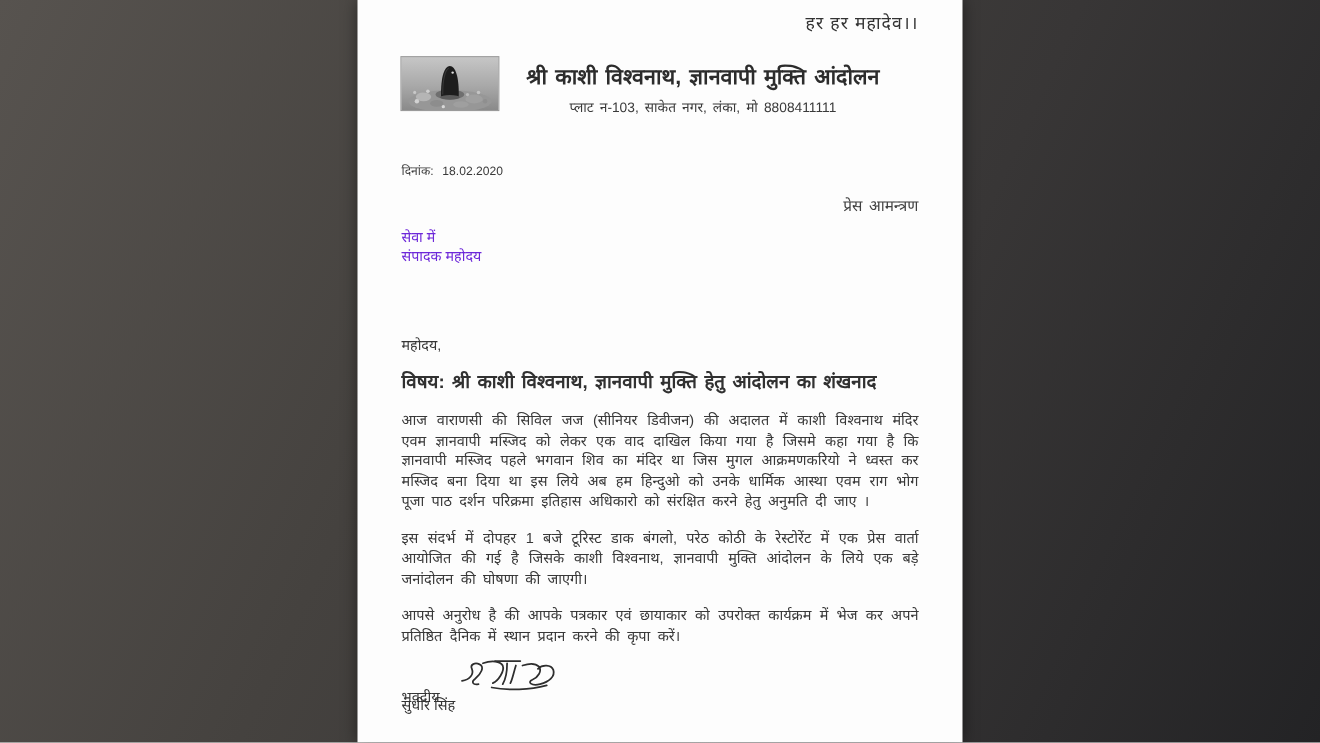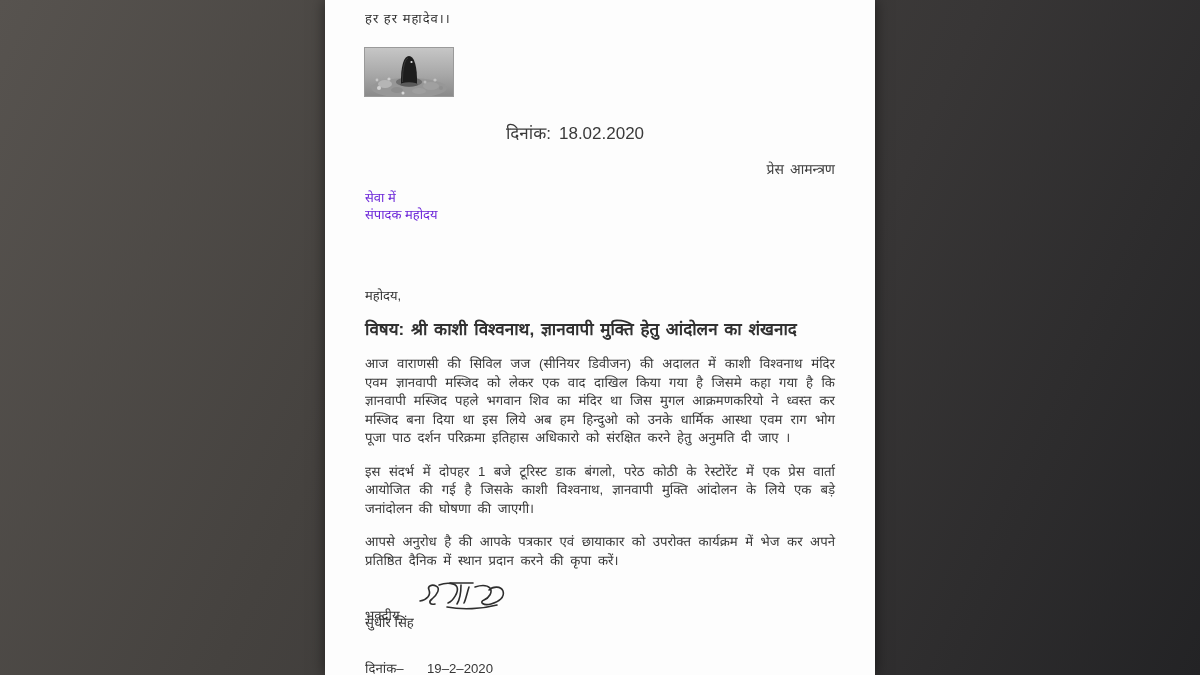--- a/index.html
+++ b/index.html
@@ -8,31 +8,31 @@
     font-family:"Liberation Sans","DejaVu Sans",sans-serif;
     background:linear-gradient(115deg,#57534f 0%,#45423f 35%,#383636 65%,#232325 100%);
   }
   .stage{position:relative;width:1200px;height:675px;}
   .page{
     position:absolute;left:325px;top:0;width:550px;height:675px;
     background:#fdfdfd;color:#3c3c3c;
     box-shadow:0 0 14px rgba(0,0,0,.5);
     box-sizing:border-box;padding:0 40px;
   }
-  .invocation{margin-top:9px;text-align:left;font-size:13px;color:#333;letter-spacing:1px;}
+  .invocation{margin-top:9px;text-align:right;font-size:16px;color:#333;letter-spacing:1px;}
   .header-row{display:flex;margin-top:21px;align-items:flex-start;}
   .photo{
     width:88px;height:48px;flex:0 0 88px;position:relative;
     outline:1px solid #9a9a9a;background:linear-gradient(180deg,#c2c2c2,#8f8f8f);
   }
   .photo svg{display:block;width:88px;height:48px;}
   .header-text{flex:1;text-align:center;padding-right:10px;}
   .org-title{font-size:19.5px;font-weight:600;color:#2c2c2c;margin-top:3px;word-spacing:2px;}
   .org-address{font-size:12.5px;color:#3a3a3a;margin-top:7px;word-spacing:2px;}
-  .date-line{text-align:center;padding-right:50px;margin-top:25px;font-size:17px;color:#3a3a3a;}
+  .date-line{text-align:left;padding-right:50px;margin-top:41px;font-size:11px;color:#3a3a3a;}
   .date-line .lbl{margin-right:8px;}
   .press-heading{text-align:right;font-size:14px;color:#404040;margin-top:15px;word-spacing:2px;}
   .recipient{margin-top:11px;font-size:13px;line-height:17px;color:#6d28d9;}
   .salutation{margin-top:63px;font-size:13px;color:#373737;}
   .subject{margin-top:13px;font-size:17px;font-weight:600;color:#313131;word-spacing:2px;}
   .para{
     margin-top:15px;font-size:13.2px;line-height:18.5px;color:#383838;
     text-align:justify;word-spacing:3px;
   }
   .closing{margin-top:13px;position:relative;height:46px;}
@@ -76,20 +76,24 @@
           <circle cx="60" cy="34" r="1.5" fill="#bcbcbc"></circle>
           <circle cx="38" cy="45" r="1.5" fill="#d8d8d8"></circle>
           <circle cx="50" cy="30" r="1.3" fill="#b0b0b0"></circle>
           <ellipse cx="44" cy="34" rx="13" ry="4.5" fill="#6f6f6f"></ellipse>
           <path d="M36,36 C35.5,18 39,8 44,8 C49,8 52.5,18 52,36 Z" fill="#1d1d1d"></path>
           <path d="M37.5,34 C37.3,20 40,11 43,10" stroke="#4a4a4a" stroke-width="1" fill="none" opacity="0.6"></path>
           <circle cx="46.5" cy="14" r="1.1" fill="#e0e0e0"></circle>
           <ellipse cx="44" cy="36.5" rx="9" ry="2.2" fill="#5a5a5a"></ellipse>
         </svg>
       </div>
+      <div class="header-text">
+        <div class="org-title">श्री काशी विश्वनाथ, ज्ञानवापी मुक्ति आंदोलन</div>
+        <div class="org-address">प्लाट न-103, साकेत नगर, लंका, मो 8808411111</div>
+      </div>
     </div>
 
     <div class="date-line">
       <span class="lbl">दिनांक:</span><span>18.02.2020</span>
     </div>
 
     <div class="press-heading">प्रेस आमन्त्रण</div>
 
     <div class="recipient">
       <div>सेवा में</div>

